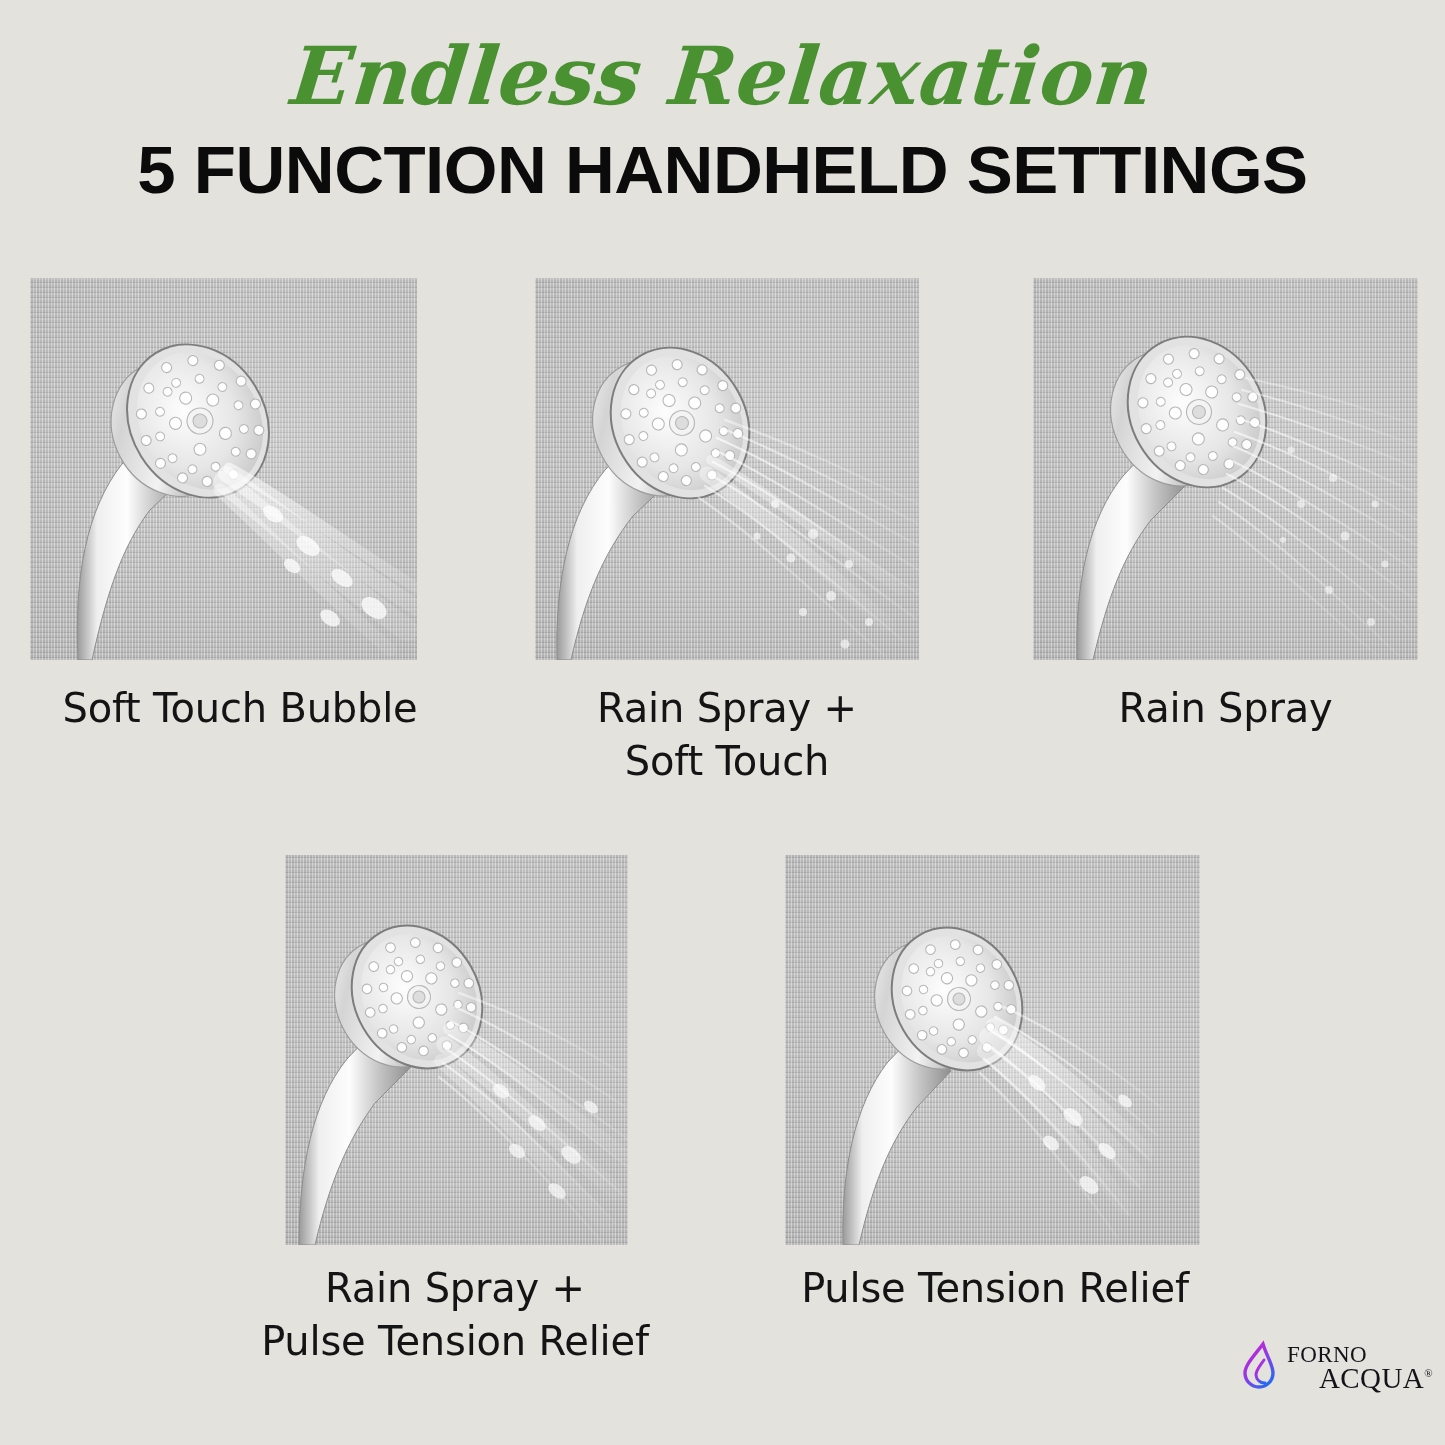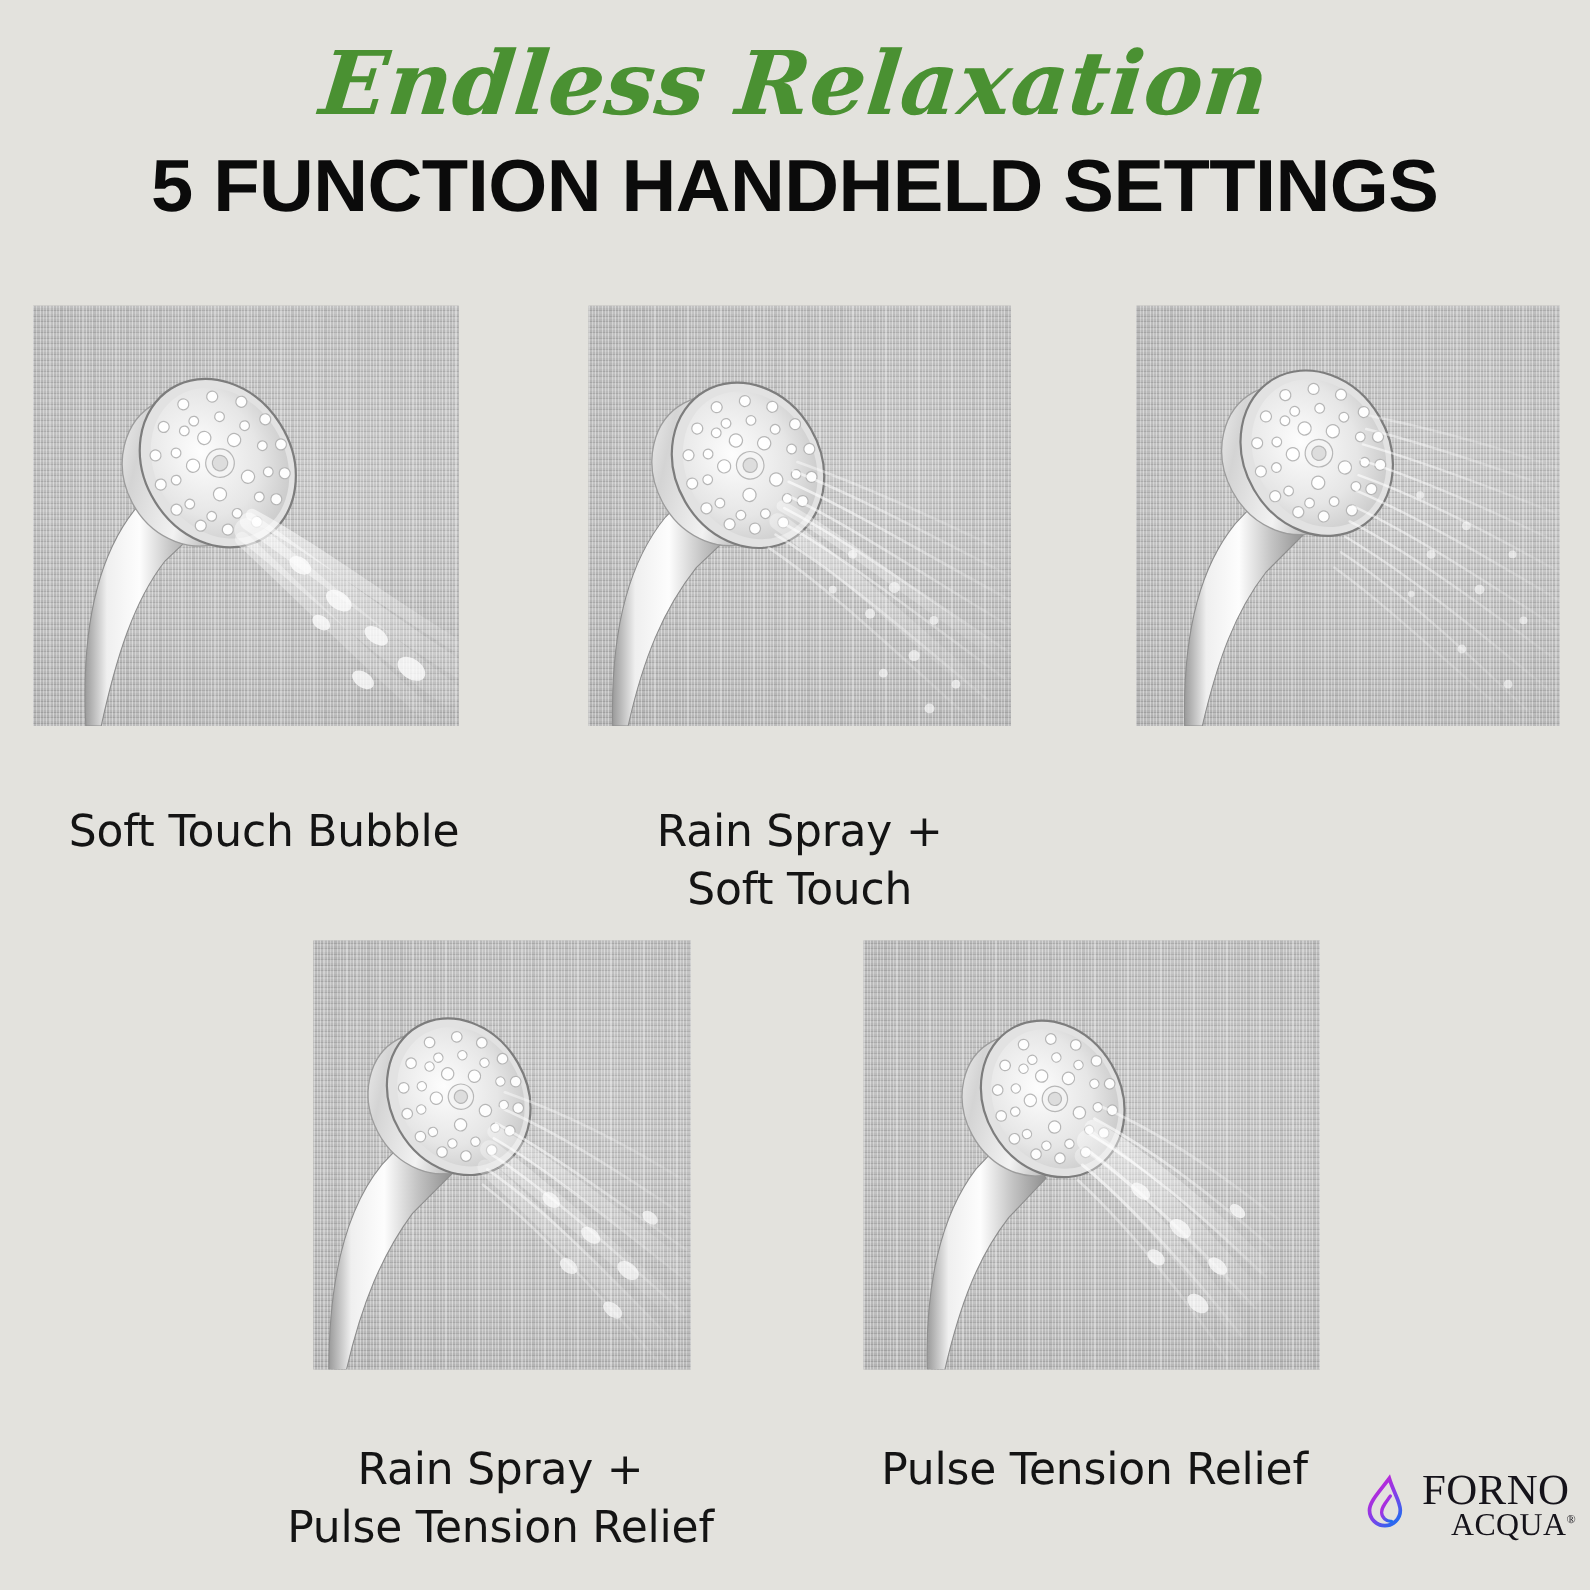--- a/index.html
+++ b/index.html
@@ -81,21 +81,20 @@
   .caption {
     position: absolute;
     text-align: center;
     font-family: "DejaVu Sans", sans-serif;
     font-weight: 500;
     font-size: 40px;
     line-height: 1.32;
     color: #141414;
     letter-spacing: -0.2px;
     white-space: pre-line;
-    margin-top: 48px;
   }
 
   
   .logo {
     position: absolute;
     left: 1240px;
     top: 1336px;
     width: 180px;
     height: 64px;
     display: flex;
@@ -105,23 +104,22 @@
   .logo-drop { flex: 0 0 auto; }
   .logo-words {
     display: flex;
     flex-direction: column;
     justify-content: center;
     font-family: "Liberation Serif", "DejaVu Serif", serif;
     color: #15131a;
     line-height: 0.92;
   }
   .logo-line1 {
-    font-size: 39px;
+    font-size: 23px;
     letter-spacing: 0.4px;
-    text-align: center;
   }
   .logo-line2 {
     font-size: 29px;
     letter-spacing: 0.4px;
     position: relative;
     margin-left: 32px;
   }
   .logo-reg {
     font-size: 11px;
     vertical-align: super;
@@ -421,20 +419,21 @@
           <circle cx="268" cy="226" r="4"></circle>
             <circle cx="312" cy="258" r="4.5"></circle>
             <circle cx="352" cy="286" r="3.5"></circle>
           <circle cx="250" cy="262" r="3"></circle>
             <circle cx="296" cy="312" r="4"></circle>
             <circle cx="338" cy="344" r="4"></circle>
         </g>
       </svg>
     </div>
   </div>
+  <div class="caption" style="left:1033px; top:682px; width:385px;">Rain Spray</div>
 
   <div class="tile" style="left:285px; top:855px; width:343px; height:390px;">
     <div class="photo">
       <svg viewBox="0 0 343 390" preserveAspectRatio="none">
         <defs>
           <linearGradient id="nick4" x1="0" y1="0" x2="1" y2="1">
             <stop offset="0%" stop-color="#fbfbfb"></stop>
               <stop offset="22%" stop-color="#d4d4d4"></stop>
             <stop offset="48%" stop-color="#f2f2f2"></stop>
               <stop offset="72%" stop-color="#aeaeae"></stop>

